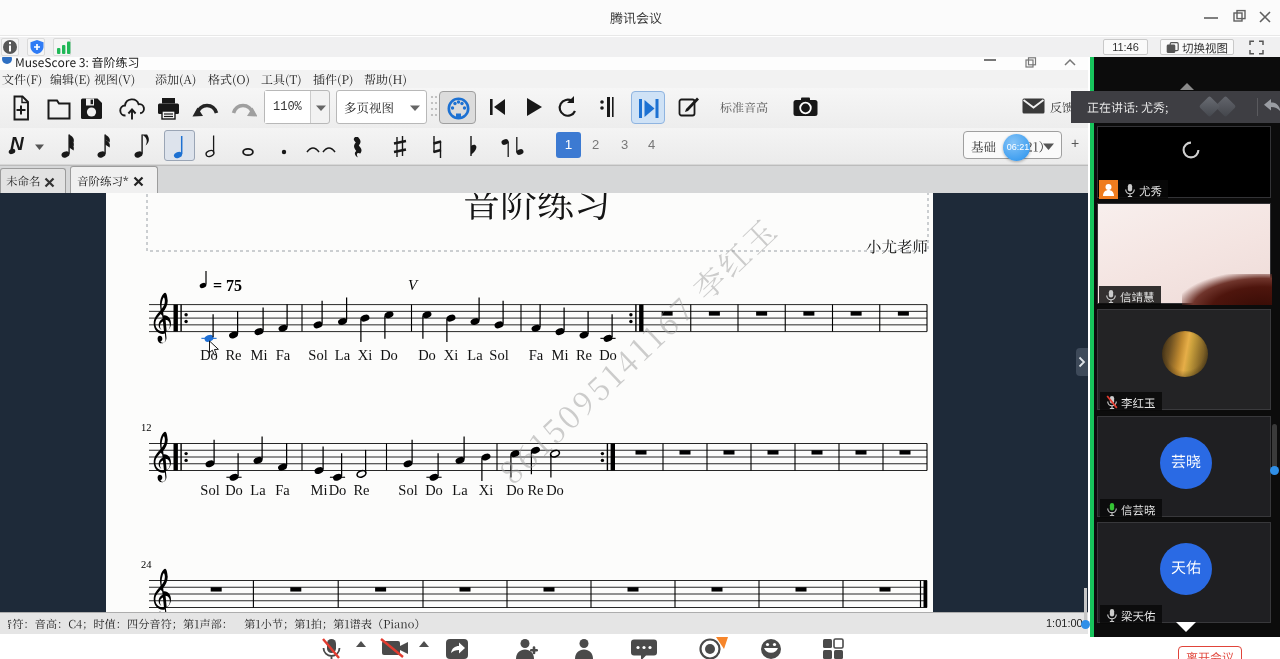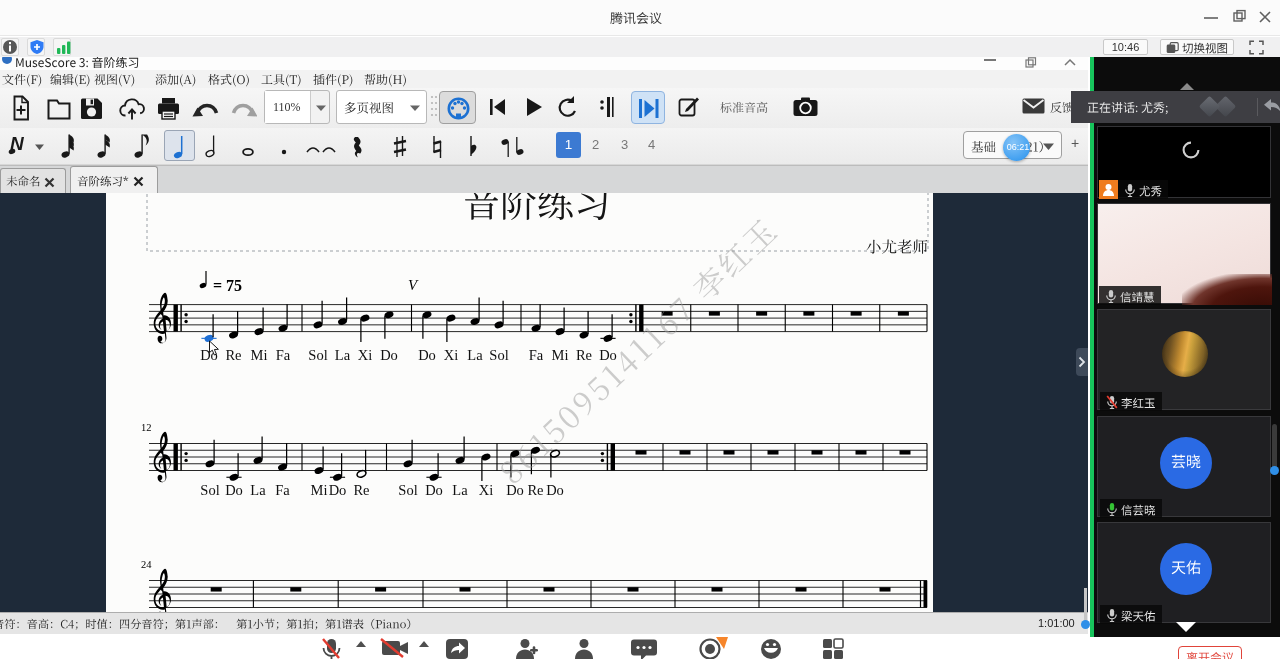--- a/index.html
+++ b/index.html
@@ -1,18 +1,18 @@
 <!DOCTYPE html>
 <html><head><meta charset="utf-8">
 <style>
 *{margin:0;padding:0;box-sizing:border-box}
 html,body{width:1280px;height:659px;overflow:hidden}
 body{font-family:"Liberation Sans",sans-serif;position:relative;background:#fff}
 .abs{position:absolute}
-.serif{font-family:Liberation Serif, serif}
+.serif{font-family:Liberation Mono, monospace}
 </style></head>
 <body>
 
 <div class="abs" style="left:0;top:0;width:1280px;height:36px;background:#fbfbfb;border-bottom:1px solid #e8e8e8"></div>
 <div class="abs" style="left:610.0px;top:9.5px;"><svg width="52.0" height="16.9" viewBox="0 0 52.0 16.9">
       <g transform="translate(0,13.0) scale(0.013000,-0.013000)" fill="#3a3a3a">
         <path transform="translate(0.0,0)" d="M801 831C791 797 767 747 750 714L808 696C827 725 849 768 871 810ZM418 814C441 777 461 728 468 696L529 717C521 749 499 797 476 832ZM389 117V63H765V117ZM83 803V443C83 297 79 95 26 -47C42 -53 71 -69 83 -79C118 16 134 141 141 259H271V11C271 -2 267 -6 256 -6C245 -7 209 -7 169 -5C178 -23 186 -53 189 -70C247 -70 283 -69 305 -58C328 -46 335 -26 335 10V359C349 345 367 324 375 313C408 333 438 355 466 380V347H731C724 310 715 273 706 242H522L539 320L474 327C466 280 453 224 441 184H839C827 62 813 10 796 -6C788 -14 778 -15 762 -15C745 -15 702 -14 655 -10C666 -27 673 -53 674 -71C721 -74 766 -74 789 -73C817 -71 833 -65 850 -48C877 -22 892 46 908 213C909 223 910 242 910 242H775C786 287 799 348 810 401C845 367 884 339 926 321C936 338 957 363 972 375C910 397 854 440 814 489H956V550H596C609 576 621 604 632 634H924V693H652C664 736 675 781 683 830L614 839C606 787 595 738 582 693H386V634H561C549 604 535 576 520 550H354V489H477C438 441 392 402 335 370V803ZM741 489C759 458 782 429 808 403H490C516 429 539 458 560 489ZM146 735H271V569H146ZM146 500H271V329H144L146 444Z"></path>
         <path transform="translate(1000.0,0)" d="M114 775C163 729 223 664 251 622L305 672C277 713 215 775 166 819ZM42 527V454H183V111C183 66 153 37 135 24C148 10 168 -22 174 -40C189 -19 216 4 387 139C380 153 366 182 360 202L256 123V527ZM358 785V714H503V429H352V359H503V-66H574V359H728V429H574V714H767C767 286 764 -42 873 -76C924 -95 957 -60 968 104C956 114 935 139 922 157C919 73 911 -1 903 1C836 17 839 358 843 785Z"></path>
         <path transform="translate(2000.0,0)" d="M157 -58C195 -44 251 -40 781 5C804 -25 824 -54 838 -79L905 -38C861 37 766 145 676 225L613 191C652 155 692 113 728 71L273 36C344 102 415 182 477 264H918V337H89V264H375C310 175 234 96 207 72C176 43 153 24 131 19C140 -1 153 -41 157 -58ZM504 840C414 706 238 579 42 496C60 482 86 450 97 431C155 458 211 488 264 521V460H741V530H277C363 586 440 649 503 718C563 656 647 588 741 530C795 496 853 466 910 443C922 463 947 494 963 509C801 565 638 674 546 769L576 809Z"></path>
         <path transform="translate(3000.0,0)" d="M542 793C582 726 624 637 640 582L708 613C692 668 647 754 605 820ZM113 771C158 724 212 658 238 616L295 663C269 704 213 766 167 812ZM832 778C799 570 747 383 640 233C539 373 478 554 442 766L371 754C414 517 479 320 589 170C519 91 428 25 311 -25C325 -41 346 -69 356 -87C472 -35 564 33 637 112C712 28 806 -37 922 -83C934 -63 958 -33 976 -18C858 24 764 89 688 173C809 335 869 538 909 766ZM46 527V454H187V101C187 49 160 15 144 -1C157 -12 179 -38 187 -54C203 -34 229 -14 405 111C397 126 386 155 380 175L260 92V527Z"></path>
@@ -33,21 +33,21 @@
  <svg class="abs" style="left:2px;top:1px" width="72" height="18" viewBox="0 0 72 18">
   <circle cx="8" cy="9" r="7" fill="#575757"></circle>
       <rect x="7" y="7.5" width="2" height="6" fill="#fff"></rect>
       <rect x="7" y="4" width="2" height="2.2" fill="#fff"></rect>
   <path d="M35,2 l6.5,2.2 v4.5 c0,3.6 -2.7,6.2 -6.5,7.3 c-3.8,-1.1 -6.5,-3.7 -6.5,-7.3 v-4.5 z" fill="#2f7bf5"></path>
   <path d="M35,6 v6 M32,9 h6" stroke="#fff" stroke-width="1.7"></path>
   <rect x="55" y="10" width="3.4" height="6" rx="1" fill="#21b858"></rect>
   <rect x="60" y="7" width="3.4" height="9" rx="1" fill="#21b858"></rect>
   <rect x="65" y="3.5" width="3.4" height="12.5" rx="1" fill="#21b858"></rect>
  </svg>
- <div class="abs" style="left:1103px;top:2px;width:45px;height:16px;border:1px solid #c9c9c9;background:#fafafa;border-radius:2px;font-size:11px;color:#333;text-align:center;line-height:15px">10:46</div>
+ <div class="abs" style="left:1103px;top:2px;width:45px;height:16px;border:1px solid #c9c9c9;background:#fafafa;border-radius:2px;font-size:11px;color:#333;text-align:center;line-height:15px">11:46</div>
  <div class="abs" style="left:1160px;top:2px;width:74px;height:16px;border:1px solid #c9c9c9;background:#fafafa;border-radius:2px">
    <svg class="abs" style="left:5px;top:2px" width="13" height="12" viewBox="0 0 13 12">
      <rect x="0.7" y="2.5" width="8.6" height="8.6" rx="1.4" fill="#555"></rect>
      <rect x="4.2" y="0.7" width="8" height="8" rx="1.2" fill="none" stroke="#555" stroke-width="1.2"></rect>
    </svg>
  </div>
  <svg class="abs" style="left:1249px;top:3px" width="15" height="15" viewBox="0 0 15 15">
    <path d="M1,5 V1.2 H5 M10,1.2 H14 V5 M14,10 V13.8 H10 M5,13.8 H1 V10" fill="none" stroke="#555" stroke-width="1.5"></path>
  </svg>
 </div>
@@ -651,21 +651,21 @@
     <path d="M1.5,1 L1.5,12.5 L4.3,10.2 L6.3,15 L8.4,14.2 L6.4,9.5 L10.4,9.3 Z" fill="#fff" stroke="#000" stroke-width="0.9"></path>
   </svg>
   <div class="abs" style="left:1076px;top:155px;width:12px;height:28px;background:#3e4a5a;border-radius:4px 0 0 4px">
     <svg class="abs" style="left:2px;top:8px" width="8" height="12">
         <path d="M1.5,1.5 L6,6 L1.5,10.5" fill="none" stroke="#dfe3e8" stroke-width="1.8"></path>
       </svg>
   </div>
 </div>
 
 <div class="abs" style="left:0;top:612px;width:1088px;height:22px;background:#e5e5e5;border-top:1px solid #adadad;overflow:hidden"></div>
-<div class="abs" style="left:0;top:612px;width:1088px;height:22px;overflow:hidden">
+<div class="abs" style="left:8px;top:612px;width:1088px;height:22px;overflow:hidden">
     <div class="abs" style="left:-7.0px;top:5.3px;"><svg width="424.7" height="14.6" viewBox="0 0 424.7 14.6">
         <g transform="translate(0,11.2) scale(0.011200,-0.011200)" fill="#222">
           <path transform="translate(0.0,0)" d="M433 842 423 835C454 806 493 755 503 715C568 672 621 797 433 842ZM290 673 278 667C309 622 343 551 348 496C409 440 475 575 290 673ZM816 765 769 706H104L113 676H655C634 615 602 536 571 477H55L63 448H923C937 448 948 453 950 464C915 496 858 540 858 540L808 477H599C644 524 691 582 719 628C741 625 753 633 758 644L667 676H878C892 676 901 681 904 692C871 723 816 765 816 765ZM290 -54V-6H713V-71H723C747 -71 779 -54 780 -47V304C798 308 813 315 820 323L740 384L704 344H296L225 377V-76H235C263 -76 290 -61 290 -54ZM713 315V187H290V315ZM713 23H290V158H713Z"></path>
           <path transform="translate(1000.0,0)" d="M429 312 417 304C461 258 511 182 519 122C587 68 647 221 429 312ZM269 563C210 417 118 281 34 200L47 188C97 223 148 268 194 321V-78H206C230 -78 256 -62 258 -57V353C274 356 285 362 288 370L247 386C274 424 299 464 322 506C344 503 356 510 361 521ZM716 544V402H336L344 373H716V25C716 9 710 3 690 3C667 3 549 11 549 11V-4C599 -11 627 -19 644 -30C660 -41 666 -57 669 -79C768 -69 780 -34 780 20V373H938C952 373 962 377 964 388C935 418 885 458 885 458L841 402H780V506C804 510 813 518 816 533ZM194 839C159 717 96 603 33 532L46 521C101 560 152 616 195 683H245C270 649 295 600 298 561C350 516 405 616 284 683H479C492 683 502 688 504 699C476 726 430 764 430 764L389 712H213C227 736 240 761 252 787C273 785 285 793 290 804ZM581 839C544 729 486 622 430 557L444 545C490 580 534 628 574 683H646C678 649 708 600 712 559C768 516 820 620 695 683H930C944 683 954 688 957 699C925 728 873 768 873 768L827 712H594C610 736 624 761 638 786C657 783 671 792 675 803Z"></path>
           <path transform="translate(2000.0,0)" d="M232 34C268 34 294 62 294 94C294 129 268 155 232 155C196 155 170 129 170 94C170 62 196 34 232 34ZM232 436C268 436 294 464 294 496C294 531 268 557 232 557C196 557 170 531 170 496C170 464 196 436 232 436Z"></path>
           <path transform="translate(3000.0,0)" d="M433 842 423 835C454 806 493 755 503 715C568 672 621 797 433 842ZM290 673 278 667C309 622 343 551 348 496C409 440 475 575 290 673ZM816 765 769 706H104L113 676H655C634 615 602 536 571 477H55L63 448H923C937 448 948 453 950 464C915 496 858 540 858 540L808 477H599C644 524 691 582 719 628C741 625 753 633 758 644L667 676H878C892 676 901 681 904 692C871 723 816 765 816 765ZM290 -54V-6H713V-71H723C747 -71 779 -54 780 -47V304C798 308 813 315 820 323L740 384L704 344H296L225 377V-76H235C263 -76 290 -61 290 -54ZM713 315V187H290V315ZM713 23H290V158H713Z"></path>
           <path transform="translate(4000.0,0)" d="M856 782 805 719H544C575 744 557 829 400 849L390 840C433 814 485 762 499 719H55L64 689H924C939 689 948 694 951 705C914 738 856 782 856 782ZM617 100H386V218H617ZM386 30V70H617V23H626C648 23 678 38 679 45V209C697 212 712 220 718 227L642 284L608 247H390L324 278V11H333C358 11 386 24 386 30ZM675 466H334V583H675ZM334 412V437H675V398H685C706 398 739 412 740 418V571C759 575 776 583 783 590L701 652L665 612H339L270 644V391H280C306 391 334 407 334 412ZM189 -56V326H829V18C829 4 824 -2 806 -2C784 -2 688 4 688 4V-10C732 -15 756 -24 771 -34C784 -44 789 -61 792 -80C882 -71 894 -40 894 11V314C914 317 931 325 937 332L852 396L819 355H197L125 388V-78H136C163 -78 189 -63 189 -56Z"></path>
           <path transform="translate(5000.0,0)" d="M232 34C268 34 294 62 294 94C294 129 268 155 232 155C196 155 170 129 170 94C170 62 196 34 232 34ZM232 436C268 436 294 464 294 496C294 531 268 557 232 557C196 557 170 531 170 496C170 464 196 436 232 436Z"></path>
           <path transform="translate(6000.0,0)" d="M422 -16C503 -16 571 0 638 40L640 199H595L565 49C523 27 479 18 431 18C270 18 151 140 151 364C151 585 270 709 435 709C481 709 519 701 557 681L587 529H632L629 689C565 727 504 745 422 745C213 745 56 597 56 362C56 127 207 -16 422 -16Z"></path>
           <path transform="translate(6691.0,0)" d="M339 -18H414V192H534V250H414V739H358L34 239V192H339ZM77 250 217 467 339 658V250Z"></path>

